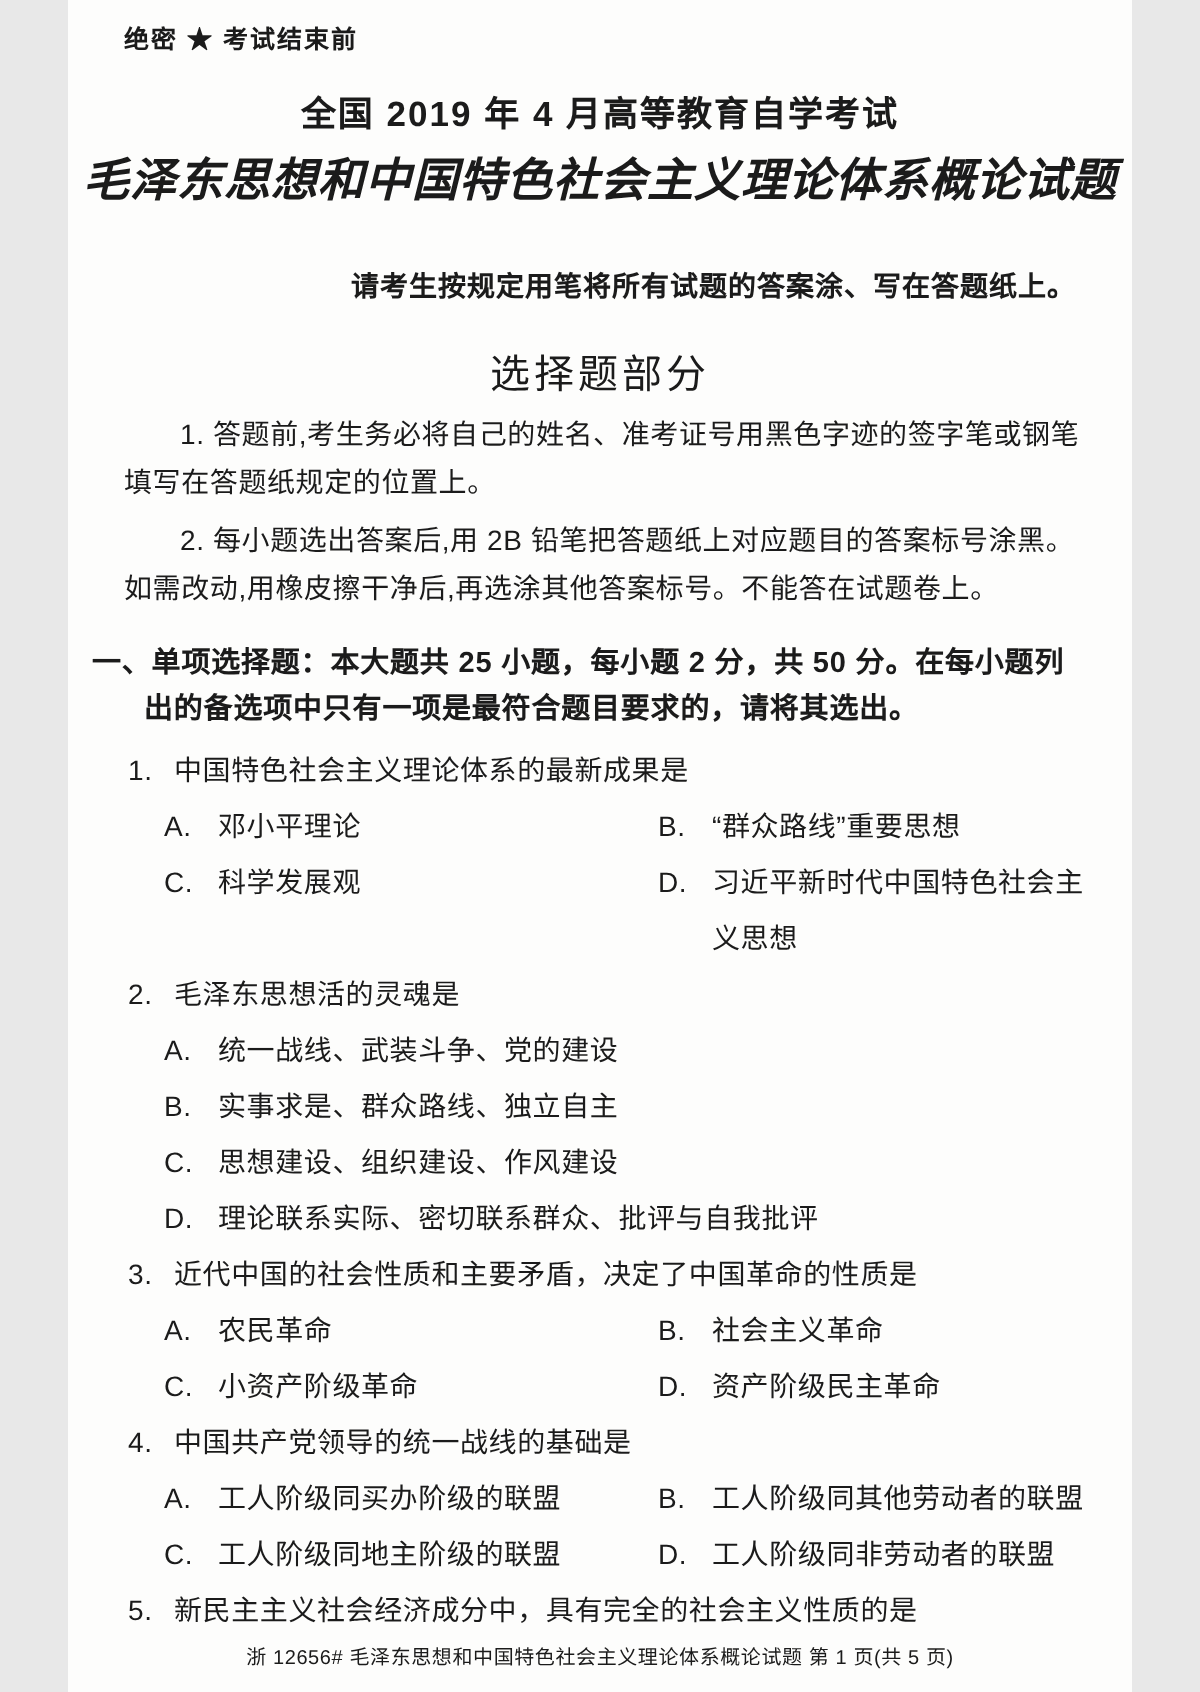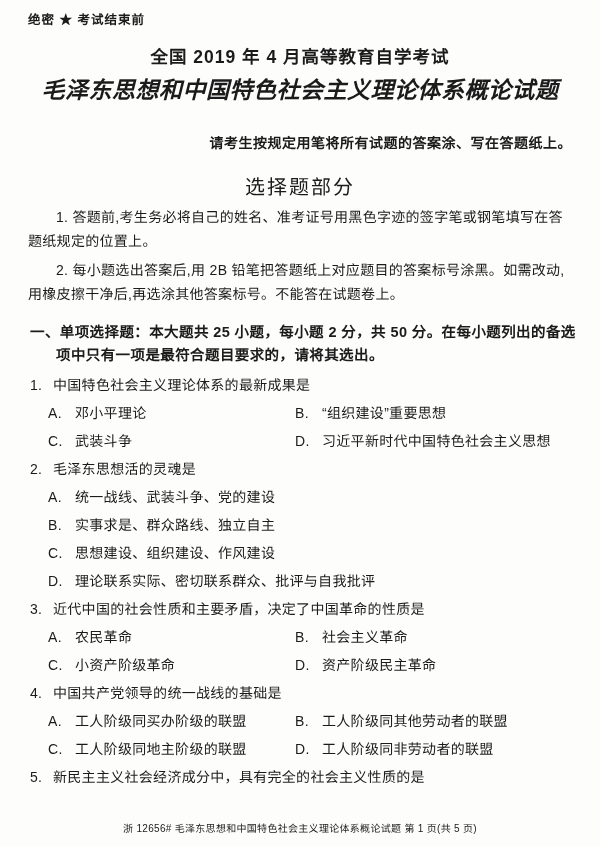--- a/index.html
+++ b/index.html
@@ -1,20 +1,20 @@
 <!DOCTYPE html>
 <html lang="zh-CN"><head>
 <meta charset="utf-8">
 <style>
   * { margin: 0; padding: 0; box-sizing: border-box; }
   html, body { background: #e8e8e8; }
   body { font-family: "Liberation Sans", sans-serif; }
   .sheet {
     position: relative;
-    width: 600px;
+    width: 532px;
     height: 846px;
     margin: 0 auto;
     background: #fdfdfc;
     color: #1b1b1b;
     overflow: hidden;
   }
   .secrecy {
     padding-top: 9px;
     margin-left: 28px;
     font-size: 12.5px;
@@ -63,21 +63,21 @@
     font-weight: bold;
   }
   .note {
     margin: 5px 26px 0 28px;
     font-size: 14px;
     line-height: 24px;
     text-indent: 2em;
     letter-spacing: 0.3px;
   }
   .part-heading {
-    margin: 15px 24px 0 30px;
+    margin: 15px 24px 0 12px;
     padding-left: 26px;
     text-indent: -26px;
     font-size: 14.5px;
     font-weight: bold;
     line-height: 23px;
     letter-spacing: 0.4px;
   }
   .questions {
     margin: 4px 16px 0 30px;
     font-size: 14px;
@@ -130,25 +130,25 @@
       <span class="q-num">1.</span>
       <span class="q-stem">中国特色社会主义理论体系的最新成果是</span>
     </div>
     <div class="opts cols-2">
           <div class="opt">
             <span class="opt-label">A.</span>
             <span class="opt-text">邓小平理论</span>
           </div>
           <div class="opt">
             <span class="opt-label">B.</span>
-            <span class="opt-text">“组织建设”重要思想</span>
-          </div>
-          <div class="opt">
-            <span class="opt-label">C.</span>
-            <span class="opt-text">武装斗争</span>
+            <span class="opt-text">“群众路线”重要思想</span>
+          </div>
+          <div class="opt">
+            <span class="opt-label">C.</span>
+            <span class="opt-text">科学发展观</span>
           </div>
           <div class="opt">
             <span class="opt-label">D.</span>
             <span class="opt-text">习近平新时代中国特色社会主义思想</span>
           </div>
         </div>
   </div>
 
   <div class="q">
     <div class="q-line">

